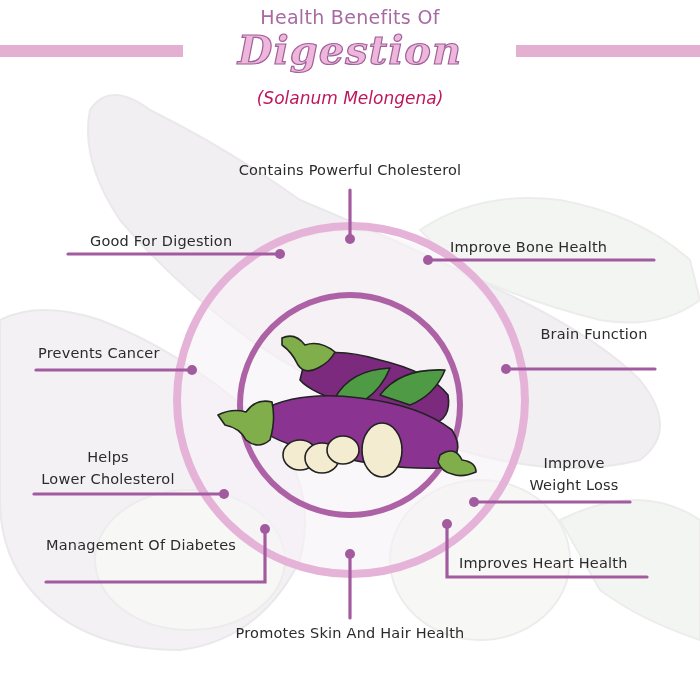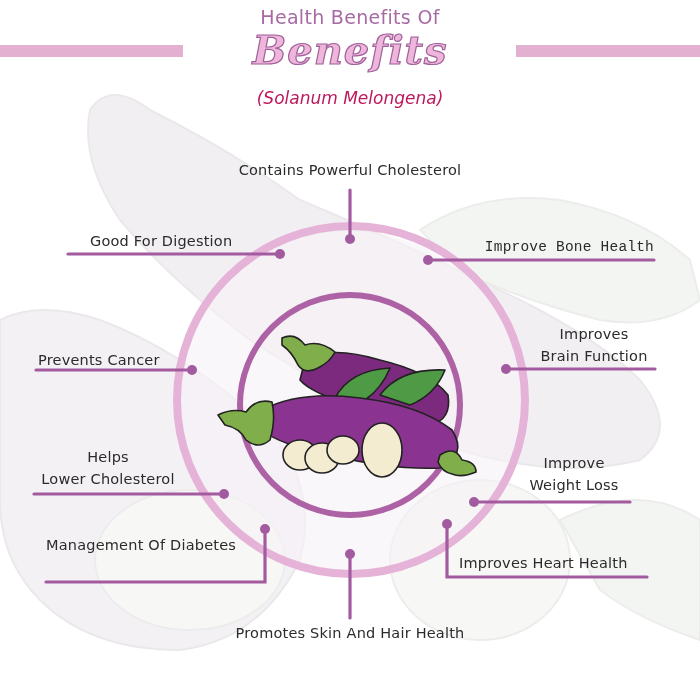--- a/index.html
+++ b/index.html
@@ -28,41 +28,41 @@
       position: absolute; top: 88px; left: 0; width: 700px; text-align: center;
       font-size: 17px; font-style: italic; color: #be185d;
     }
     .diagram { position: absolute; left: 0; top: 0; width: 700px; height: 700px; }
     .label {
       position: absolute; font-family: "DejaVu Sans", sans-serif;
       font-size: 14.5px; color: #2b2b2b; line-height: 22px; white-space: nowrap;
       font-weight: normal; letter-spacing: 0.2px;
     }
     .label.center { text-align: center; }
-    .label.right { text-align: right; font-family: Liberation Mono, monospace; }
+    .label.right { text-align: left; }
   </style>
 </head>
 <body>
 
 <svg class="bg-art" viewBox="0 0 700 700">
   <g opacity="0.55">
     <path d="M90 110 Q110 80 150 110 Q230 150 300 200 Q420 250 520 300 Q600 340 640 380 Q680 430 640 460 Q560 480 460 450 Q340 400 250 340 Q170 280 120 220 Q80 160 90 110Z" fill="#e9e3ea" stroke="#dcd6dc" stroke-width="2"></path>
     <path d="M420 230 Q480 190 560 200 Q640 215 690 260 L700 300 Q660 330 600 320 Q520 300 460 270Z" fill="#ebeeea" stroke="#dde0dc" stroke-width="2"></path>
     <path d="M0 320 Q40 300 100 320 Q180 350 260 420 Q320 480 300 560 Q260 640 180 650 Q90 650 40 600 Q0 560 0 500Z" fill="#ebe6ec" stroke="#dcd6dc" stroke-width="2"></path>
     <ellipse cx="190" cy="560" rx="95" ry="70" fill="#f2f2f0" stroke="#dedede" stroke-width="2"></ellipse>
     <ellipse cx="480" cy="560" rx="90" ry="80" fill="#f2f2f0" stroke="#dedede" stroke-width="2"></ellipse>
     <path d="M560 520 Q640 480 700 520 L700 640 Q640 620 600 590Z" fill="#ebeeea" stroke="#dde0dc" stroke-width="2"></path>
   </g>
   <circle cx="350" cy="403" r="172" fill="#f7f2f7" opacity="0.6"></circle>
 </svg>
 
 <div class="header-bar left"></div>
 <div class="header-bar right"></div>
 <div class="sup-title">Health Benefits Of</div>
-<div class="main-title">Benefits</div>
+<div class="main-title">Digestion</div>
 <div class="sub-title">(Solanum Melongena)</div>
 
 <svg class="diagram" viewBox="0 0 700 700">
   <circle cx="351" cy="400" r="174" fill="none" stroke="#e6b3d8" stroke-width="8"></circle>
   <circle cx="350" cy="405" r="110" fill="none" stroke="#ae62a6" stroke-width="6"></circle>
 
   <g stroke="#a35ba0" stroke-width="3.2" fill="none" stroke-linecap="round">
     <line x1="350" y1="190" x2="350" y2="238"></line>
     <line x1="68" y1="254" x2="279" y2="254"></line>
     <line x1="428" y1="260" x2="654" y2="260"></line>
@@ -108,25 +108,24 @@
 
 <div class="label center" style="left:200px; top:159px; width:300px;">
   <div>Contains Powerful Cholesterol</div>
 </div>
 <div class="label" style="left:90px; top:230px;">
   <div>Good For Digestion</div>
 </div>
 <div class="label right" style="left:450px; top:236px; width:204px;">
   <div>Improve Bone Health</div>
 </div>
-<div class="label" style="left:38px; top:349px;">
+<div class="label" style="left:38px; top:342px;">
   <div>Prevents Cancer</div>
 </div>
 <div class="label center" style="left:528px; top:323px; width:132px;">
-  <div>Improves</div>
   <div>Brain Function</div>
 </div>
 <div class="label center" style="left:30px; top:446px; width:156px;">
   <div>Helps</div>
   <div>Lower Cholesterol</div>
 </div>
 <div class="label center" style="left:520px; top:452px; width:108px;">
   <div>Improve</div>
   <div>Weight Loss</div>
 </div>

